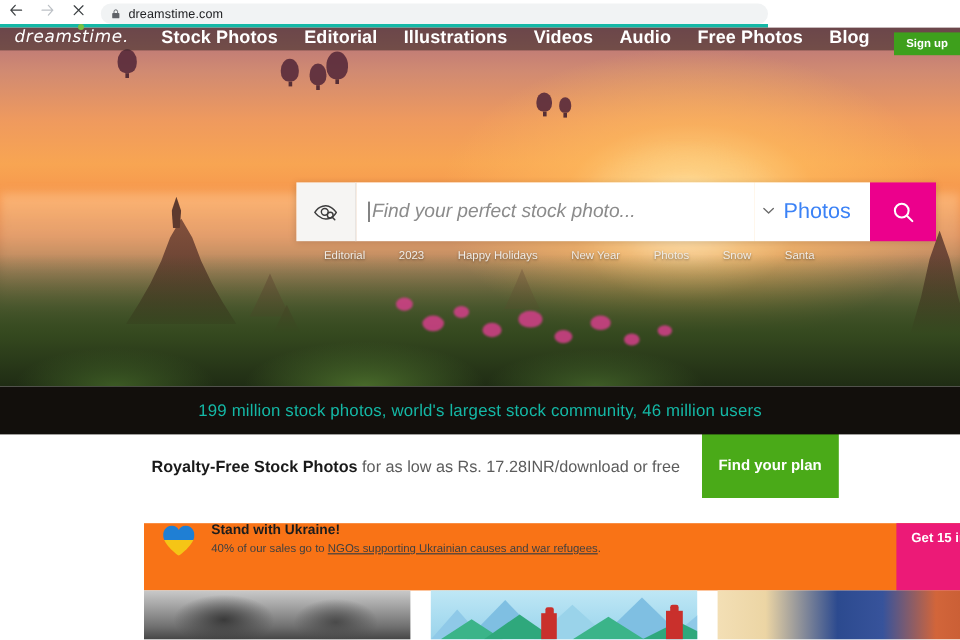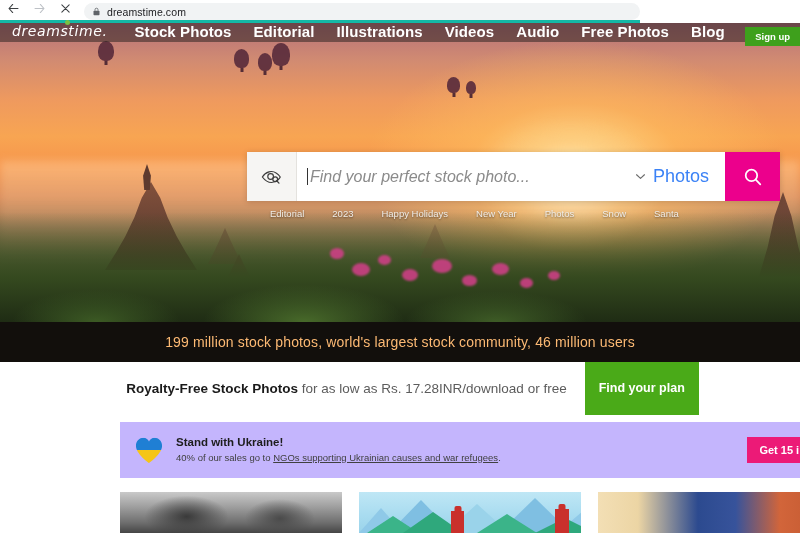--- a/index.html
+++ b/index.html
@@ -220,43 +220,43 @@
     text-shadow: 0 1px 2px rgba(0,0,0,0.45);
   }
 
   
   .statbar {
     position: absolute; top: 322px; left: 0; width: 800px; height: 40px;
     background: #120f0c;
     display: flex; align-items: center; justify-content: center;
     z-index: 8;
   }
-  .statbar-text { color: #fdba74; font-size: 14px; letter-spacing: 0.15px; }
+  .statbar-text { color: #14b8a6; font-size: 14px; letter-spacing: 0.15px; }
 
   
   .royalty-row {
     position: absolute; top: 362px; left: 0; width: 800px; height: 52px;
     background: #ffffff;
     display: flex; align-items: center; justify-content: center;
     gap: 18px;
   }
   .royalty-text { font-size: 13.5px; color: #5c5c5c; white-space: nowrap; }
   .royalty-text b { color: #1a1a1a; font-weight: bold; padding-left: 25px; }
   .plan-btn {
     background: #4aaa18; color: #ffffff;
     font-size: 12.5px; font-weight: bold;
     padding: 20px 14px; white-space: nowrap;
   }
 
   
   .ukraine {
-    position: absolute; top: 422px; left: 120px;
+    position: absolute; top: 436px; left: 120px;
     width: 680px; height: 56px;
-    background: #c4b5fd;
-    display: flex; align-items: center;
+    background: #f97316;
+    display: flex; 
     padding: 0 14px;
   }
   .heart {
     position: relative; width: 30px; height: 28px; flex: 0 0 30px;
     margin-right: 12px;
   }
   .uk-text { flex: 1; }
   .uk-title { font-size: 11.5px; font-weight: bold; color: #1d1d1d; margin-bottom: 3px; }
   .uk-line { font-size: 9.5px; color: #404040; line-height: 1.45; }
   .uk-line a { color: #404040; text-decoration: underline; }

